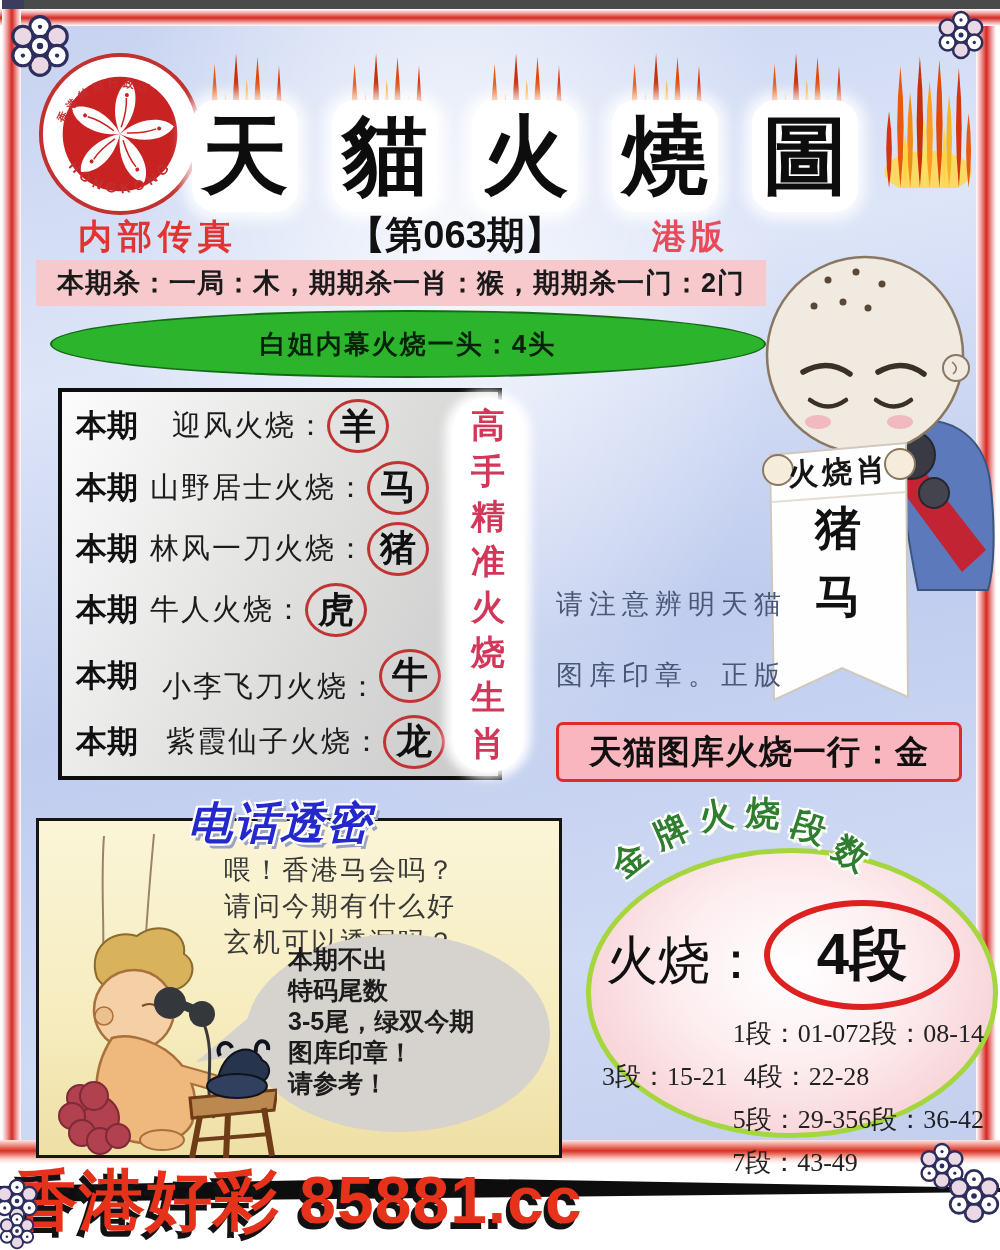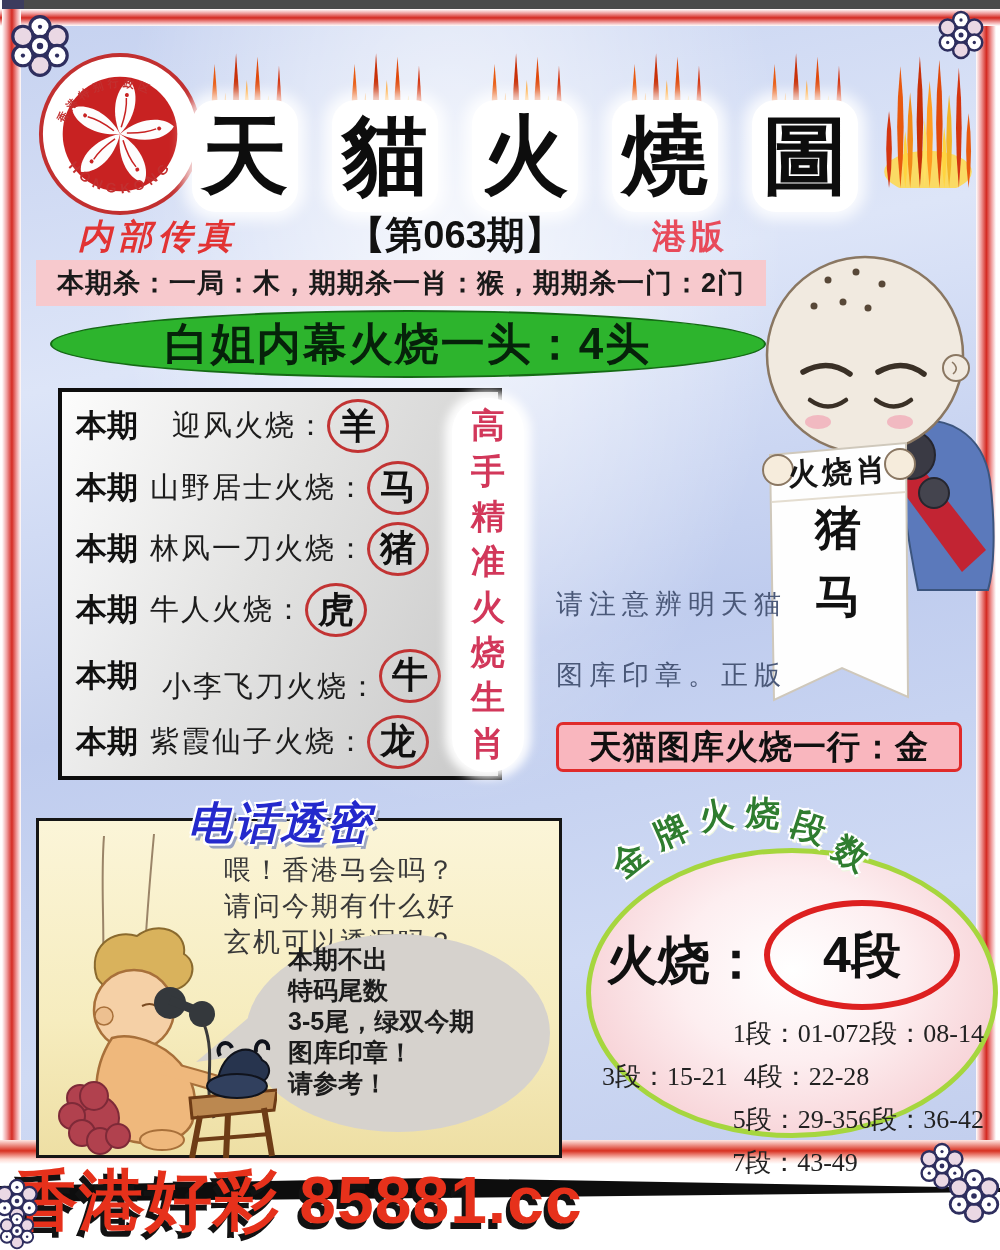--- a/index.html
+++ b/index.html
@@ -22,59 +22,59 @@
     background:linear-gradient(90deg,#ffffff 0%,#f0a0a0 25%,#d42a22 52%,#f0a0a0 78%,#ffffff 100%);}
   .band-bottom{left:0;top:1140px;width:1000px;height:24px;
     background:linear-gradient(180deg,#ffe8e4 0%,#d83020 45%,#ffd8d0 80%,#ffffff 100%);}
 
   
   .flame{width:116px;height:152px;top:46px;z-index:2;}
   .title-tile{top:100px;width:106px;height:112px;background:#ffffff;border-radius:24px;z-index:3;
     box-shadow:0 0 14px 8px rgba(255,255,255,.85);
     display:flex;align-items:center;justify-content:center;}
   .title-tile span{font-family:"Liberation Serif",serif;font-weight:900;font-size:86px;color:#0d0d0d;line-height:1;}
-  .hdr-left{left:78px;top:214px;font-size:34px;font-weight:bold;color:#e23333;letter-spacing:6px;z-index:3;font-style:italic;}
+  .hdr-left{left:78px;top:214px;font-size:34px;font-weight:bold;color:#e23333;letter-spacing:6px;z-index:3;}
   .hdr-issue{left:315px;top:210px;width:280px;text-align:center;font-size:38px;font-weight:bold;color:#111;z-index:3;}
   .hdr-right{left:652px;top:214px;font-size:34px;font-weight:bold;color:#e84a5a;letter-spacing:4px;z-index:3;}
 
   
   .kill-banner{left:36px;top:260px;width:730px;height:46px;background:#f7c9cd;z-index:3;
     display:flex;align-items:center;justify-content:center;
     font-size:27px;font-weight:bold;color:#1a1a1a;letter-spacing:1px;white-space:nowrap;}
   .green-oval{left:50px;top:310px;width:712px;height:64px;border-radius:50%;z-index:3;
     background:#2db42d;border:2px solid #156a15;
     display:flex;align-items:center;justify-content:center;
-    font-size:44px;font-weight:bold;color:#06220a;letter-spacing:2px;white-space:nowrap;}
+    font-size:26px;font-weight:bold;color:#06220a;letter-spacing:2px;white-space:nowrap;}
 
   
   .burn-box{left:58px;top:388px;width:444px;height:392px;border:4px solid #0d0d0d;z-index:3;
     background:linear-gradient(115deg,#fcfcfc 0%,#e3e3e2 45%,#c8c8c8 100%);
     box-sizing:border-box;display:flex;flex-direction:column;justify-content:space-evenly;padding:0 8px;}
   .burn-row{display:flex;align-items:center;}
   .burn-prefix{font-size:31px;font-weight:bold;color:#101010;margin:0 12px 0 6px;white-space:nowrap;}
   .burn-label{font-family:"Liberation Serif",serif;font-size:29px;color:#1c1c1c;letter-spacing:2px;white-space:nowrap;}
   .zodiac-circle{width:56px;height:48px;border:3px solid #c23333;border-radius:50%;
     display:flex;align-items:center;justify-content:center;flex:none;
     font-size:36px;font-weight:bold;color:#101010;font-family:"Liberation Serif",serif;}
-  .r1 .burn-label{margin-left:22px;} .r5 .burn-label{margin-left:12px;margin-top:23px;} .r6 .burn-label{}
+  .r1 .burn-label{margin-left:22px;} .r5 .burn-label{margin-left:12px;margin-top:23px;} .r6 .burn-label{margin-left:16px;}
 
   .side-strip{left:452px;top:398px;width:72px;height:374px;background:#fff;border-radius:34px;z-index:3;
     box-shadow:0 0 10px 7px rgba(255,255,255,.95);
     display:flex;flex-direction:column;align-items:center;justify-content:space-evenly;}
   .side-strip span{font-family:"Liberation Serif",serif;font-size:34px;font-weight:bold;color:#d2375a;line-height:1;}
 
   
   .monk-svg{left:748px;top:250px;width:252px;height:480px;z-index:3;}
   .scroll-title{left:772px;top:452px;width:134px;text-align:center;z-index:4;
     font-size:30px;font-weight:bold;color:#151515;letter-spacing:4px;transform:rotate(-3deg);}
   .scroll-char{left:810px;width:56px;text-align:center;z-index:4;
     font-family:"Liberation Serif",serif;font-size:46px;font-weight:bold;color:#111;}
   .notice-line{left:556px;z-index:3;font-family:"Liberation Serif",serif;
     font-size:27px;color:#4a5878;letter-spacing:6px;white-space:nowrap;}
-  .row-box{left:556px;top:722px;width:406px;height:50px;background:#f9b6be;z-index:3;
+  .row-box{left:556px;top:722px;width:406px;height:60px;background:#f9b6be;z-index:3;
     border:3px solid #e02b2b;border-radius:7px;box-sizing:border-box;
     display:flex;align-items:center;justify-content:center;
     font-size:33px;font-weight:bold;color:#101010;letter-spacing:1px;white-space:nowrap;}
 
   
   .phone-box{left:36px;top:818px;width:526px;height:340px;border:3px solid #151515;z-index:3;
     box-sizing:border-box;background:linear-gradient(180deg,#fbf5d8 0%,#f6ecbe 60%,#eedfa4 100%);}
   .phone-title{left:188px;top:794px;z-index:5;font-size:44px;font-weight:bold;font-style:italic;
     color:#2429cc;letter-spacing:2px;white-space:nowrap;
     text-shadow:-2px -2px 0 #fff,2px -2px 0 #fff,-2px 2px 0 #fff,2px 2px 0 #fff,4px 5px 0 #9aa4c0;}
@@ -85,24 +85,24 @@
   .bubble-text{left:288px;top:944px;z-index:5;font-size:25px;font-weight:600;color:#1c1c1c;
     line-height:31px;white-space:nowrap;}
   .baby-svg{left:42px;top:828px;width:235px;height:330px;z-index:4;}
 
   
   .seg-ellipse{left:586px;top:848px;width:412px;height:290px;border-radius:50%;z-index:3;
     border:5px solid #a6d63e;box-sizing:border-box;
     background:radial-gradient(ellipse at 50% 42%, #ffffff 0%, #fdeef0 40%, #f8d6da 72%, #f4c6cc 100%);}
   .arc-char{z-index:4;font-size:34px;font-weight:bold;color:#2f7d2f;line-height:1;
     text-shadow:-2px -2px 0 #fff,2px -2px 0 #fff,-2px 2px 0 #fff,2px 2px 0 #fff,3px 3px 0 #eef6e0;}
-  .seg-burn-label{left:606px;top:926px;z-index:4;font-size:52px;font-weight:bold;color:#101010;white-space:nowrap;}
+  .seg-burn-label{left:606px;top:926px;z-index:4;font-size:52px;font-weight:normal;color:#101010;white-space:nowrap;}
   .seg-burn-circle{left:764px;top:900px;width:196px;height:110px;border:6px solid #dd2020;border-radius:50%;
     box-sizing:border-box;z-index:4;display:flex;align-items:center;justify-content:center;
-    font-size:50px;font-weight:bold;color:#101010;}
+    font-size:58px;font-weight:bold;color:#101010;}
   .seg-rows{left:600px;top:1016px;width:390px;z-index:4;font-family:"Liberation Serif",serif;
     font-size:26px;color:#222;}
   .seg-row{display:flex;margin-bottom:8px;white-space:nowrap;}
   .seg-row.sp{justify-content:flex-end;padding:0 6px;}
   .seg-row.tight{justify-content:flex-start;gap:16px;padding-left:2px;}
   .seg-row.center{justify-content:center;}
 
   
   .black-line{left:0;top:1176px;width:1000px;height:40px;z-index:5;}
   .watermark{left:12px;top:1156px;z-index:6;font-size:66px;font-weight:800;color:#e6311b;

